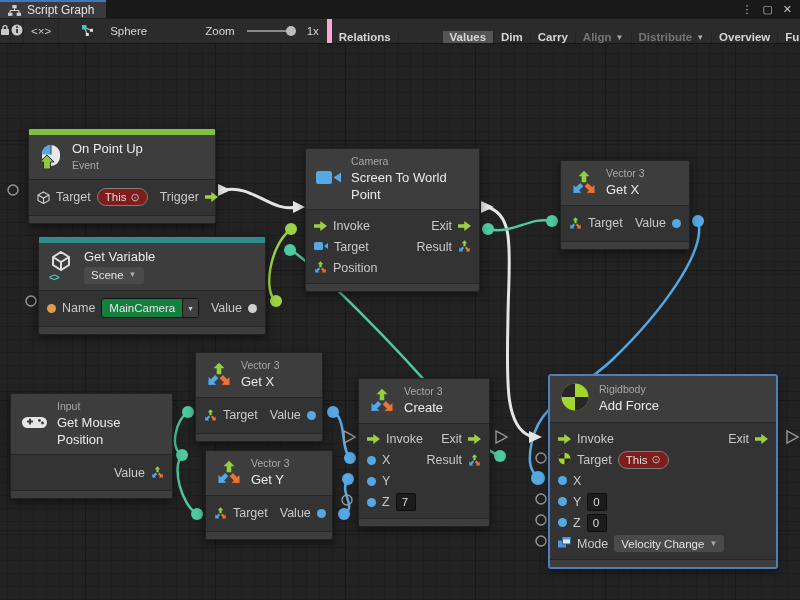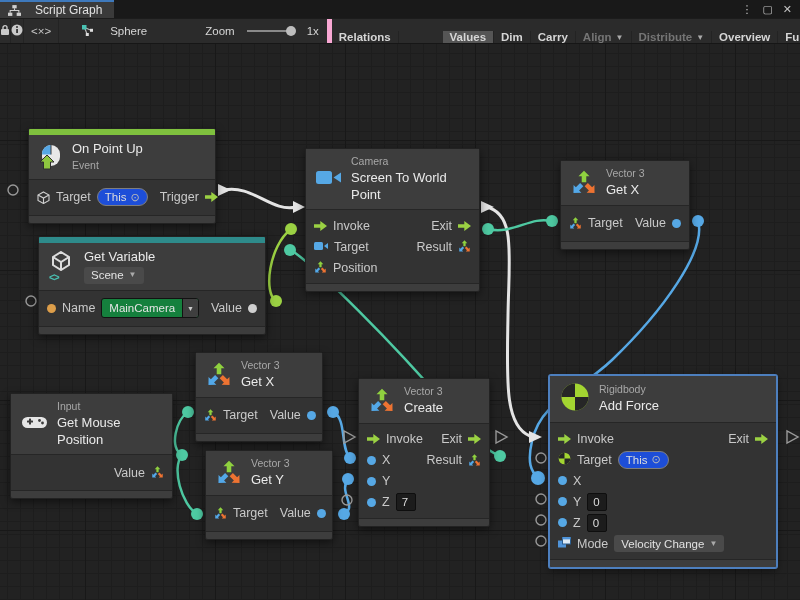--- a/index.html
+++ b/index.html
@@ -3,21 +3,21 @@
 <meta charset="utf-8">
 <style>
   html,body{margin:0;padding:0;}
   body{width:800px;height:600px;overflow:hidden;background:#191919;
        font-family:"Liberation Sans",sans-serif;-webkit-font-smoothing:antialiased;}
   .app{position:relative;width:800px;height:600px;}
 
   
   .tabbar{position:absolute;top:0;left:0;right:0;height:18px;background:#191919;
           display:flex;align-items:stretch;}
-  .tab{display:inline-flex;align-items:center;gap:14px;padding:0 12px 0 8px;
+  .tab{display:inline-flex;align-items:center;gap:6px;padding:0 12px 0 8px;
        background:#3a3a3a;border-top:2px solid #3e79bc;color:#e2e2e2;font-size:12px;}
   .win-controls{margin-left:auto;display:flex;align-items:center;gap:10px;
                 padding-right:8px;color:#c4c4c4;font-size:11px;}
   .win-controls span{cursor:default;line-height:1;}
 
   
   .toolbar{position:absolute;top:18px;left:0;right:0;height:26px;background:#2b2b2b;
            border-top:1px solid #1c1c1c;border-bottom:1px solid #161616;
            display:flex;align-items:stretch;color:#d6d6d6;font-size:11.5px;box-sizing:border-box;}
   .tbtn{display:flex;align-items:center;justify-content:center;padding:0 7px;
@@ -57,21 +57,21 @@
   .nbody{padding:5px 8px;}
   .row{display:flex;align-items:center;gap:6px;height:21px;font-size:12.5px;color:#c9c9c9;white-space:nowrap;}
   .row.tall{height:25px;}
   .spacer{flex:1;}
   .nfoot{height:7px;background:#3d3d3d;border-top:1px solid #262626;border-radius:0 0 2px 2px;}
 
   .dot{width:9px;height:9px;border-radius:50%;flex:0 0 auto;}
   .dot.blue{background:#56a8e5;} .dot.orange{background:#dd9e4a;} .dot.gray{background:#d0d0d0;}
 
   .chip{border:1px solid #7e7e7e;border-radius:9px;height:16px;display:inline-flex;
-        align-items:center;gap:4px;padding:0 7px;font-size:11.5px;color:#dcdcdc;background:#1d4ed8;}
+        align-items:center;gap:4px;padding:0 7px;font-size:11.5px;color:#dcdcdc;background:#7f1d1d;}
   .chip .picker{color:#bbb;font-size:11px;}
   .dd{background:#4a4a4a;border-radius:3px;height:17px;display:inline-flex;align-items:center;
       gap:5px;padding:0 7px;font-size:11.5px;color:#e2e2e2;}
   .dd .caret{margin:0;}
   .fieldsel{background:#15803d;border:1px solid #121212;border-radius:3px;height:18px;
             display:inline-flex;align-items:center;overflow:hidden;}
   .fieldsel .txt{padding:0 7px;font-size:11.5px;color:#e4e4e4;}
   .fieldsel .btn{background:#3f3f3f;border-left:1px solid #121212;width:16px;height:100%;
                  display:flex;align-items:center;justify-content:center;font-size:7px;color:#ccc;}
   .vfield{background:#1c1c1c;border:1px solid #0e0e0e;border-radius:2px;height:16px;min-width:8px;

